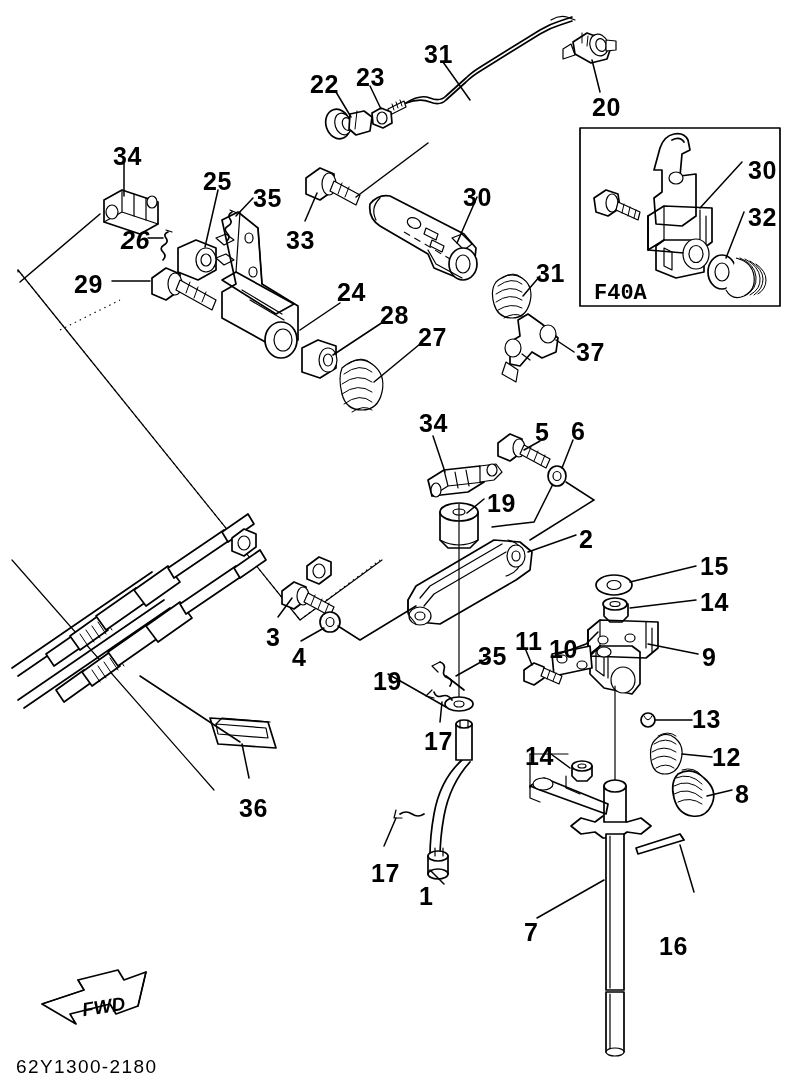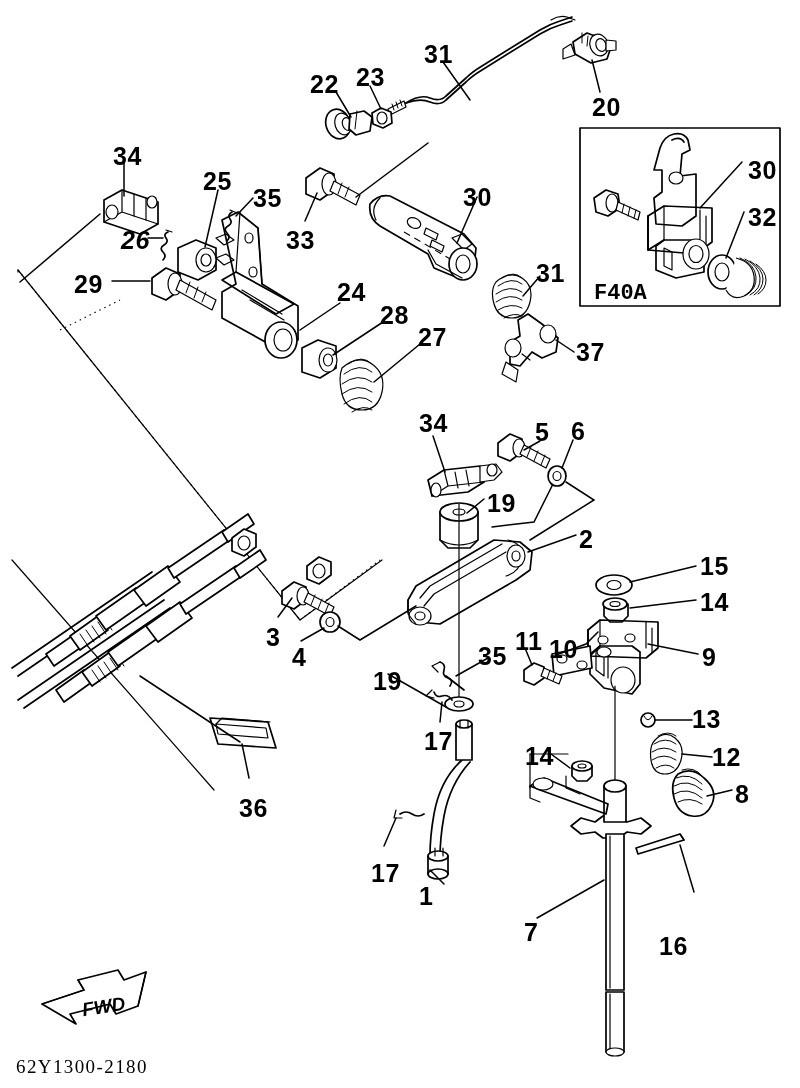--- a/index.html
+++ b/index.html
@@ -561,15 +561,15 @@
       <div class="callout" style="left: 659px; top: 905px; margin-top: 29px;">16</div>
       <div class="callout" style="left: 524px; top: 920px;">7</div>
       <div class="callout" style="left: 748px; top: 158px;">30</div>
       <div class="callout" style="left: 748px; top: 205px;">32</div>
     </div>
 
   <div class="inset-label" style="left:594px;top:281px;">F40A</div>
 
   <div class="fwd-text" style="left:82px;top:996px;transform:rotate(-9deg);">FWD</div>
 
-  <div class="partnum" style="left:16px;top:1056px;font-family:Liberation Serif, serif;">62Y1300-2180</div>
+  <div class="partnum" style="left:16px;top:1056px;">62Y1300-2180</div>
 
 </div>
 
 </body></html>

